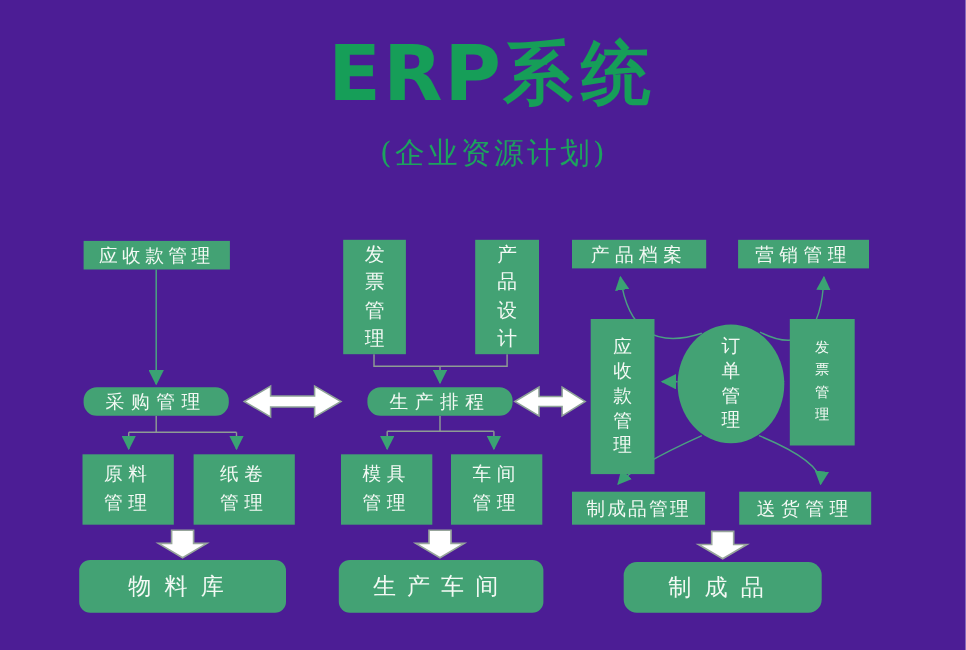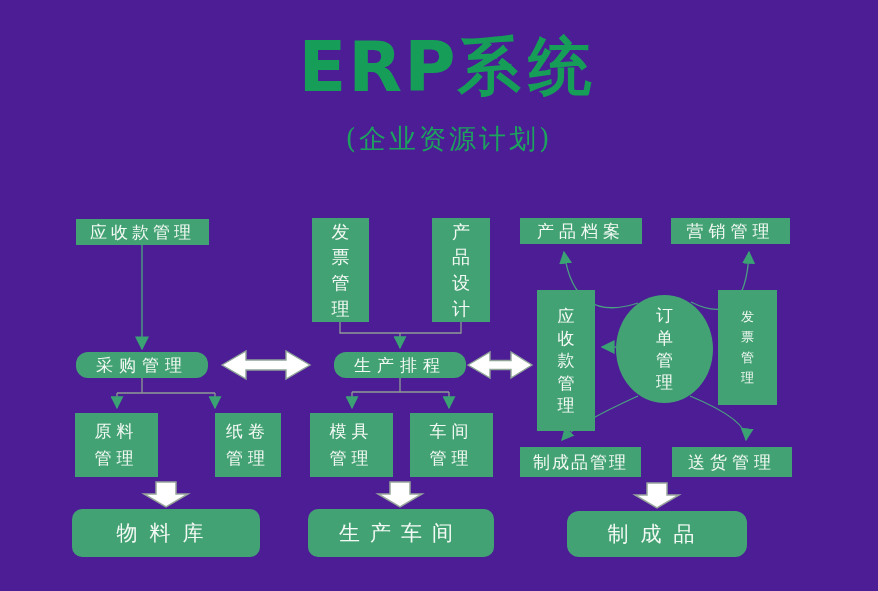--- a/index.html
+++ b/index.html
@@ -76,21 +76,21 @@
   <div class="title-wrap">
     <span class="title-latin">ERP</span><span class="title-cjk">系统</span>
   </div>
   <div class="subtitle">(企业资源计划)</div>
 
   <div class="box ls4" style="left:76px;top:219px;width:133px;height:26px;">应收款管理</div>
   <div class="box ls6" style="left:76px;top:352px;width:132px;height:26px;">采购管理</div>
   <div class="box twoline" style="left:75px;top:413px;width:83px;height:64px;">
     <span>原料管理</span>
   </div>
-  <div class="box twoline" style="left:176px;top:413px;width:66px;height:64px;margin-left:39px;">
+  <div class="box twoline" style="left:176px;top:413px;width:92px;height:64px;">
     <span>纸卷管理</span>
   </div>
   <div class="rbox ls12" style="left:72px;top:509px;width:188px;height:48px;">物料库</div>
 
   <div class="vbox vtext" style="left:312px;top:218px;width:57px;height:104px;">
     <span>发票管理</span>
   </div>
   <div class="vbox vtext" style="left:432px;top:218px;width:58px;height:104px;">
     <span>产品设计</span>
   </div>

